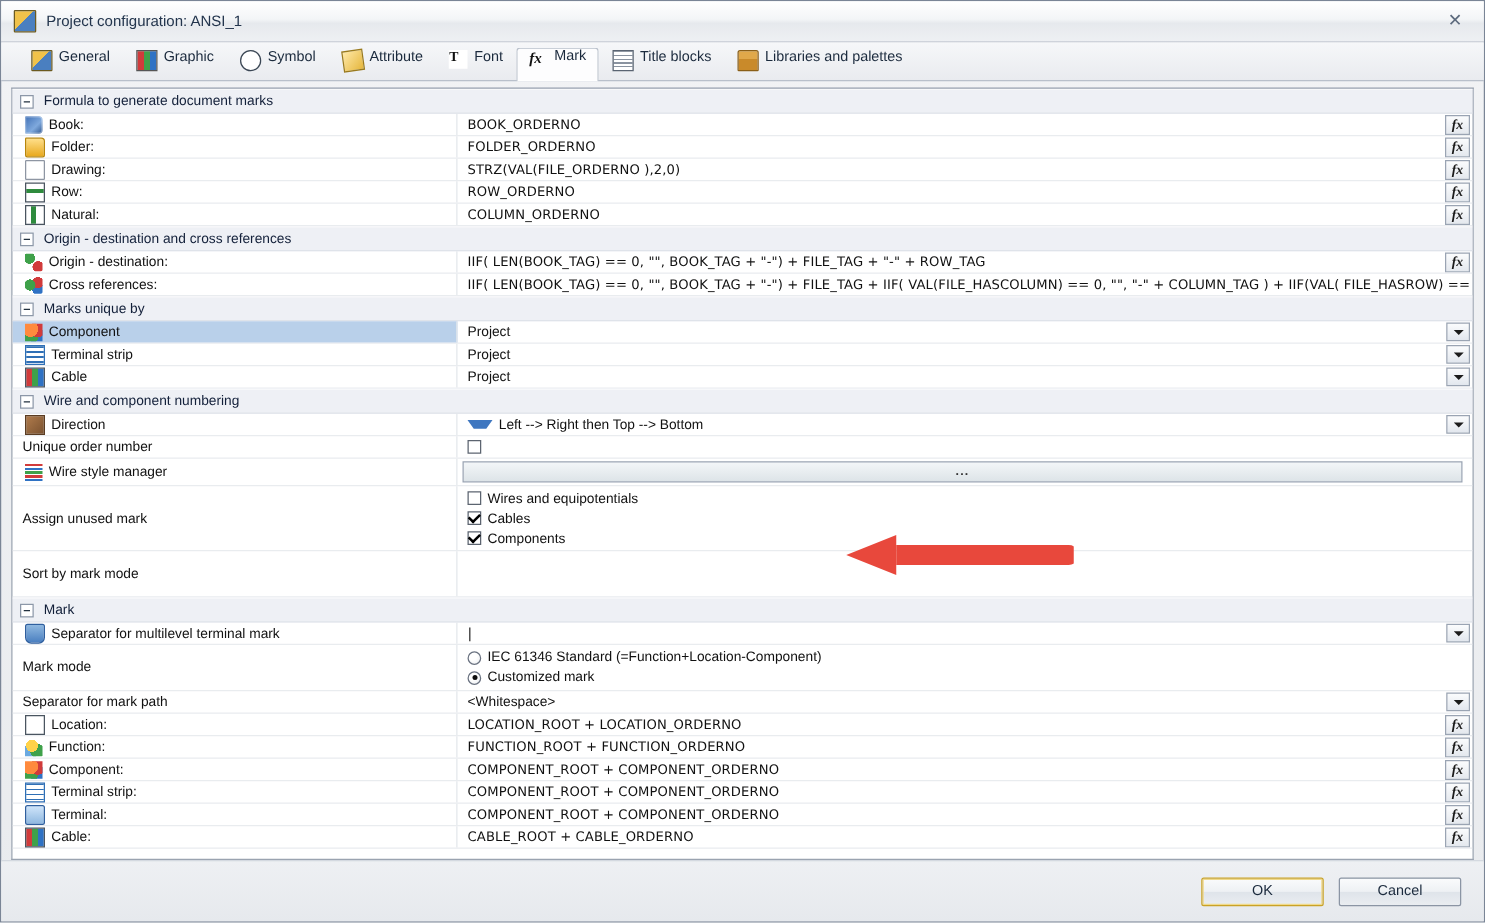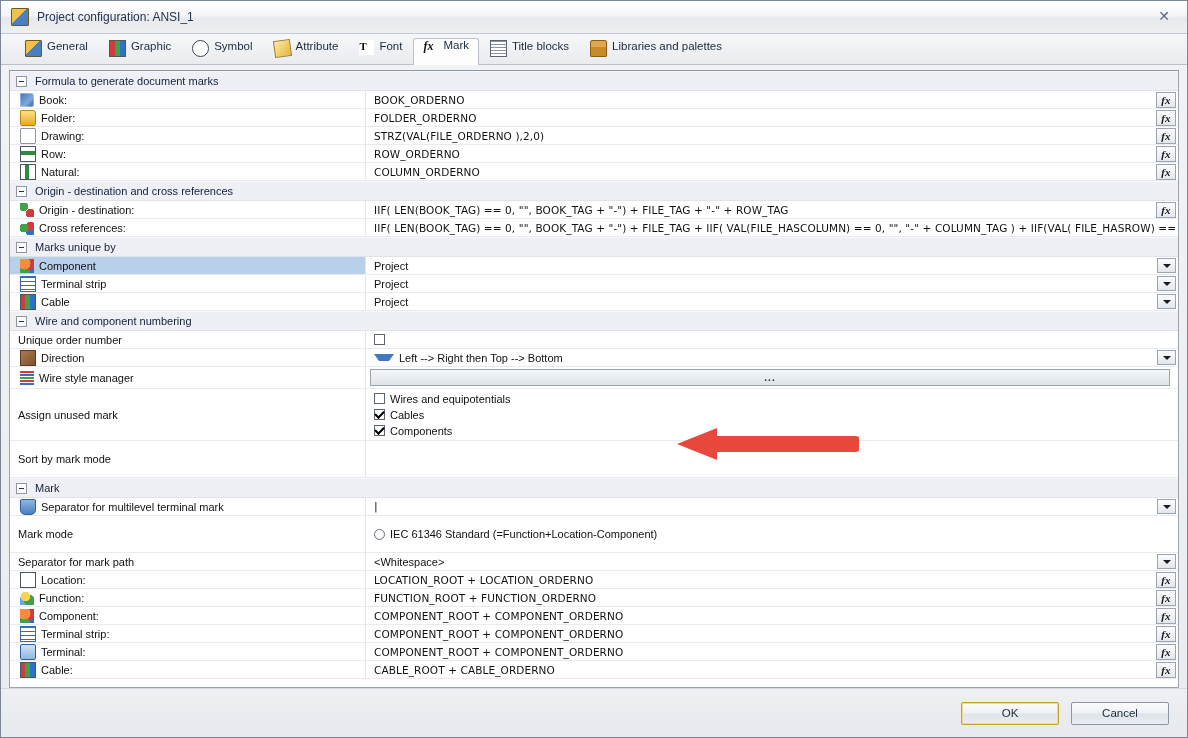--- a/index.html
+++ b/index.html
@@ -404,36 +404,36 @@
         <span>Project</span>
         <span class="ddbtn"></span>
       </div>
     </div>
 
     <div class="section">
       <span class="expander"></span>
       <span>Wire and component numbering</span>
     </div>
     <div class="row">
-      <div class="lcell noind">
-        <span>Unique order number</span>
-      </div>
-      <div class="rcell">
-        <span class="cbox"></span>
-      </div>
-    </div>
-    <div class="row">
       <div class="lcell ind">
         <span class="ic i-dir"></span>
         <span>Direction</span>
       </div>
       <div class="rcell">
         <span class="dirarrow"></span>
         <span>Left --&gt; Right then Top --&gt; Bottom</span>
         <span class="ddbtn"></span>
+      </div>
+    </div>
+    <div class="row">
+      <div class="lcell noind">
+        <span>Unique order number</span>
+      </div>
+      <div class="rcell">
+        <span class="cbox"></span>
       </div>
     </div>
     <div class="row">
       <div class="lcell ind">
         <span class="ic i-wire"></span>
         <span>Wire style manager</span>
       </div>
       <div class="rcell" style="padding-left:4px;">
         <span class="widebtn">...</span>
       </div>
@@ -483,20 +483,24 @@
     <div class="row" style="min-height:36px;">
       <div class="lcell noind">
         <span>Mark mode</span>
       </div>
       <div class="rcell">
         <div class="stack">
           <div class="stackrow">
             <span class="radio"></span>
             <span>IEC 61346 Standard (=Function+Location-Component)</span>
           </div>
+          <div class="stackrow">
+            <span class="radio on"></span>
+            <span>Customized mark</span>
+          </div>
         </div>
       </div>
     </div>
     <div class="row">
       <div class="lcell noind">
         <span>Separator for mark path</span>
       </div>
       <div class="rcell">
         <span>&lt;Whitespace&gt;</span>
         <span class="ddbtn"></span>

